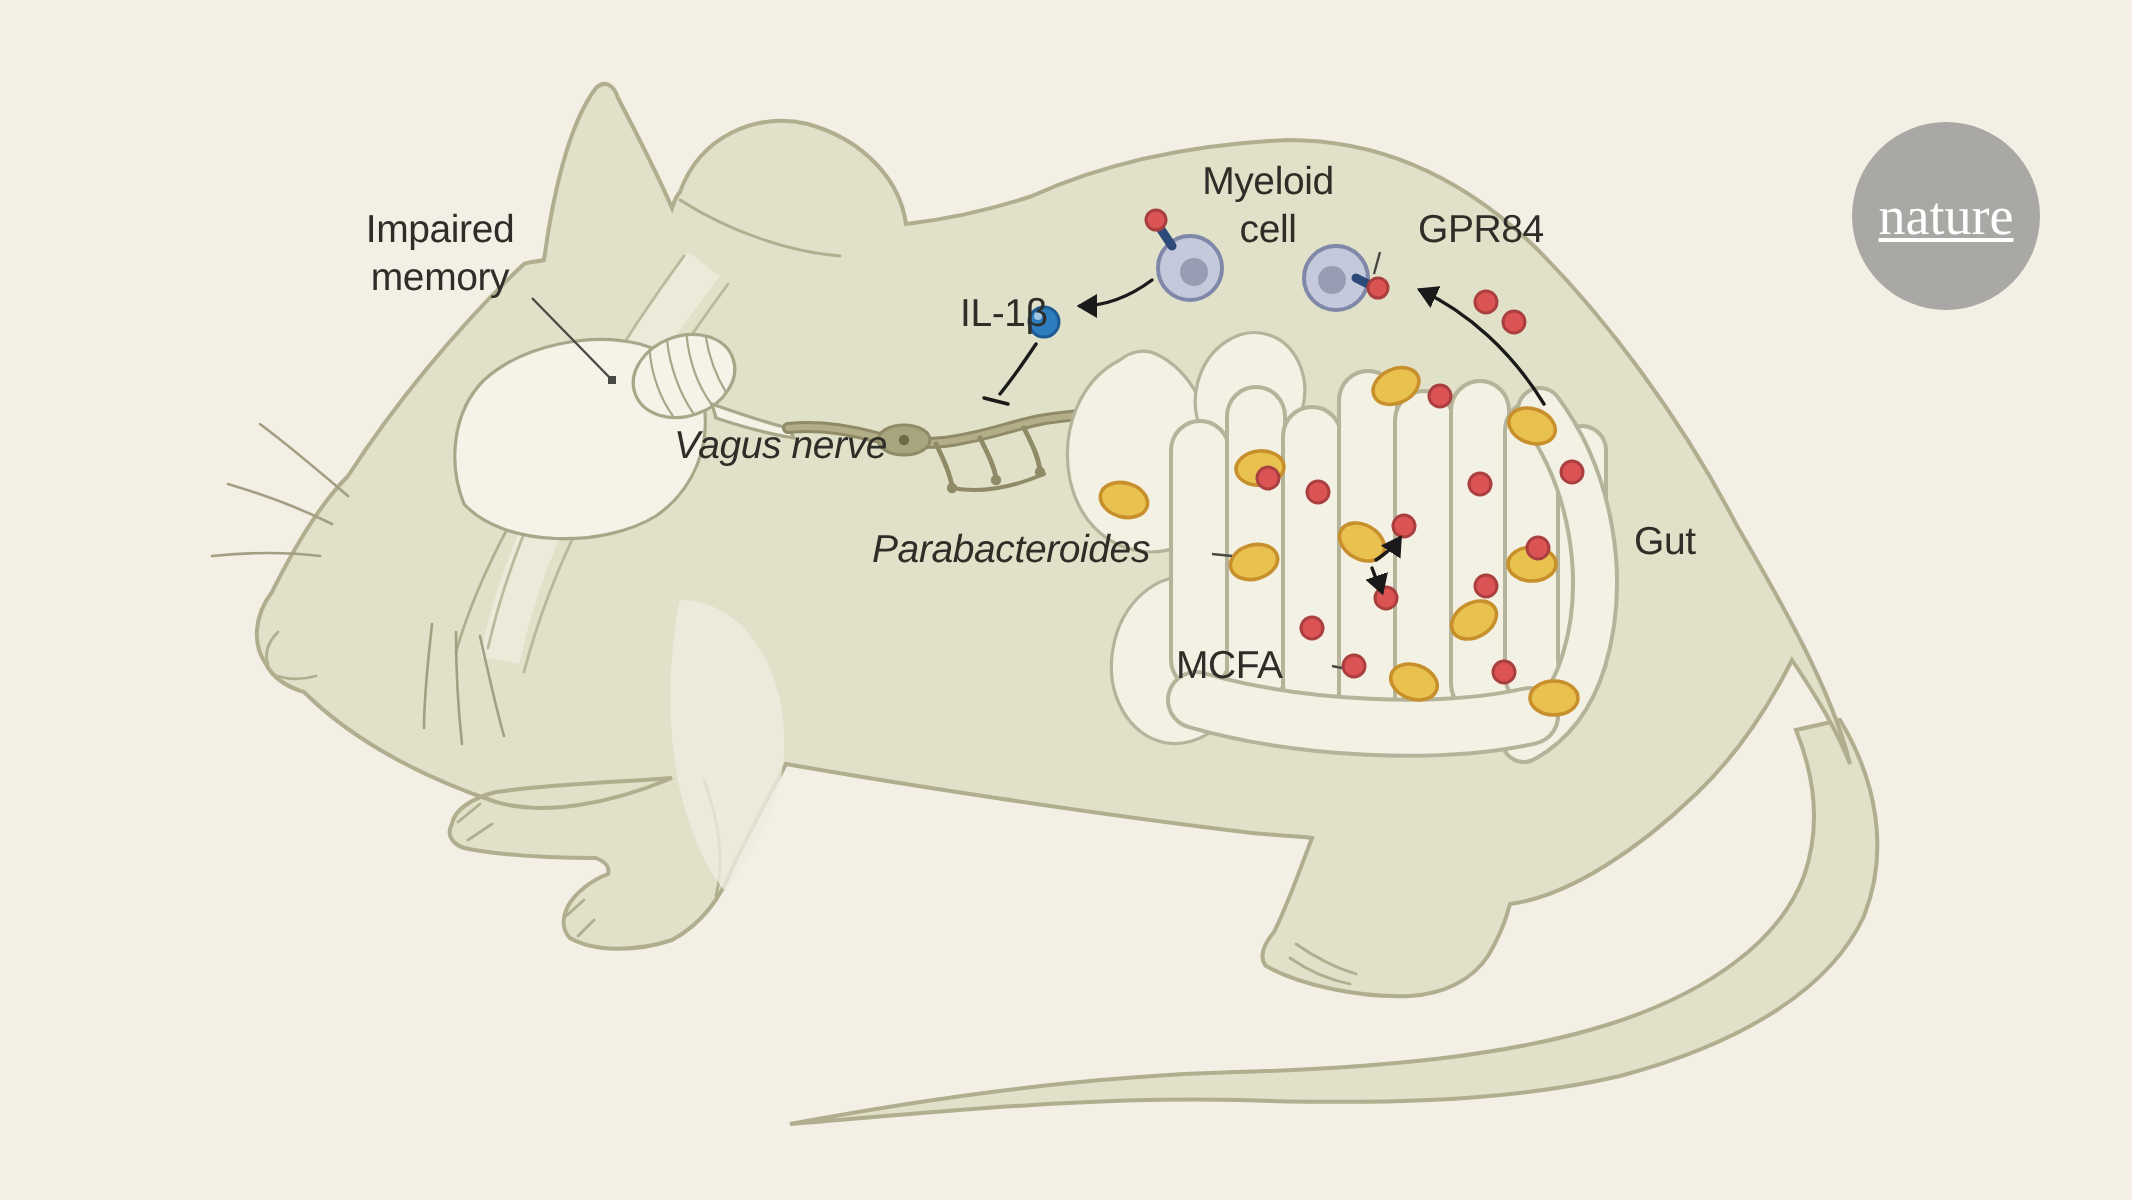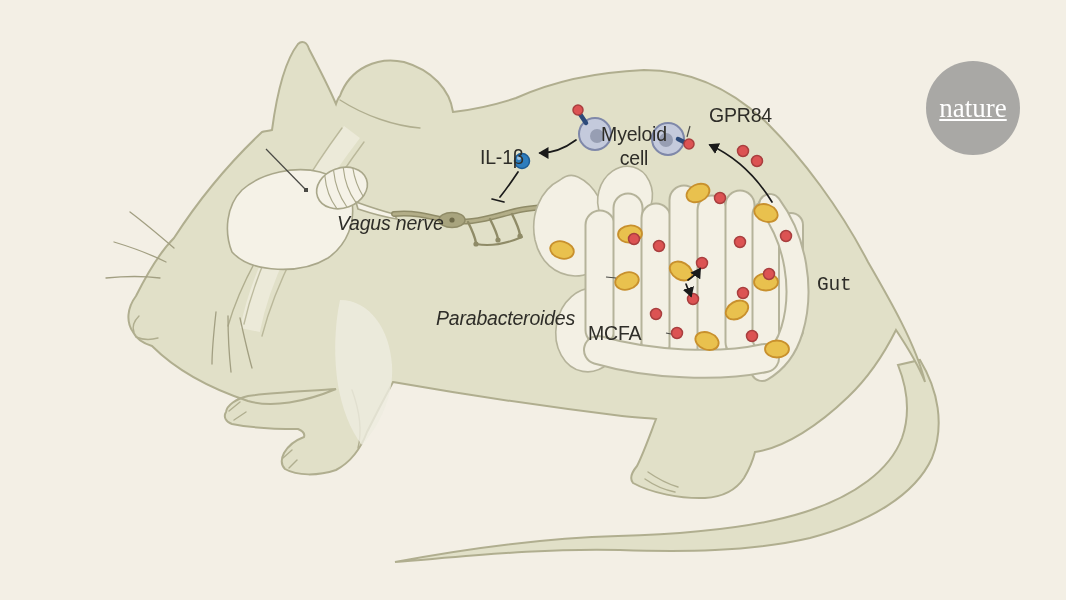--- a/index.html
+++ b/index.html
@@ -11,30 +11,30 @@
     font-family:"Liberation Sans", sans-serif;
   }
   #art{position:absolute;left:0;top:0;}
   .lbl{
     position:absolute;
     font-size:19.5px;
     color:var(--label-text,#2e2d28);
     white-space:nowrap;
     letter-spacing:-0.2px;
   }
-  .lbl.two{line-height:24px;white-space:normal;margin-top:43px;}
+  .lbl.two{line-height:24px;white-space:normal;}
   .italic{font-style:italic;}
   #lbl-impaired{left:145px;top:103px;width:150px;text-align:center;}
   #lbl-vagus{left:337px;top:212px;}
   #lbl-il1b{left:480px;top:146px;}
   #lbl-myeloid{left:584px;top:79px;width:100px;text-align:center;}
   #lbl-gpr84{left:709px;top:104px;}
   #lbl-parab{left:436px;top:264px;width:168px;text-align:left;line-height:23px;}
   #lbl-mcfa{left:588px;top:322px;}
-  #lbl-gut{left:817px;top:274px;font-family:Liberation Mono, monospace;}
+  #lbl-gut{left:817px;top:260px;}
   #logo{
     position:absolute;left:926px;top:61px;width:94px;height:94px;
     border-radius:50%;
     background:var(--logo-bg,#a9a8a5);
     display:flex;align-items:center;justify-content:center;
     color:var(--logo-text,#fff);
     font-family:"Liberation Serif", serif;
     font-size:27px;
     text-decoration:underline;
   }
@@ -264,20 +264,24 @@
 
     <g>
       <line class="pointer" x1="266" y1="149" x2="306" y2="190"></line>
       <rect x="304" y="188" width="4" height="4" fill="#4a4a45"></rect>
       <line class="pointer" x1="606" y1="277" x2="616" y2="278"></line>
       <line class="pointer" x1="666" y1="333" x2="671" y2="334"></line>
       <line class="pointer" x1="690" y1="126" x2="687" y2="137"></line>
     </g>
   </svg>
 
+  <div class="lbl two" id="lbl-impaired">
+    <div>Impaired</div>
+    <div>memory</div>
+  </div>
   <div class="lbl italic" id="lbl-vagus">Vagus nerve</div>
   <div class="lbl" id="lbl-il1b">IL-1β</div>
   <div class="lbl two" id="lbl-myeloid">
     <div>Myeloid</div>
     <div>cell</div>
   </div>
   <div class="lbl" id="lbl-gpr84">GPR84</div>
   <div class="lbl two italic" id="lbl-parab">
     <div>Parabacteroides</div>
   </div>

